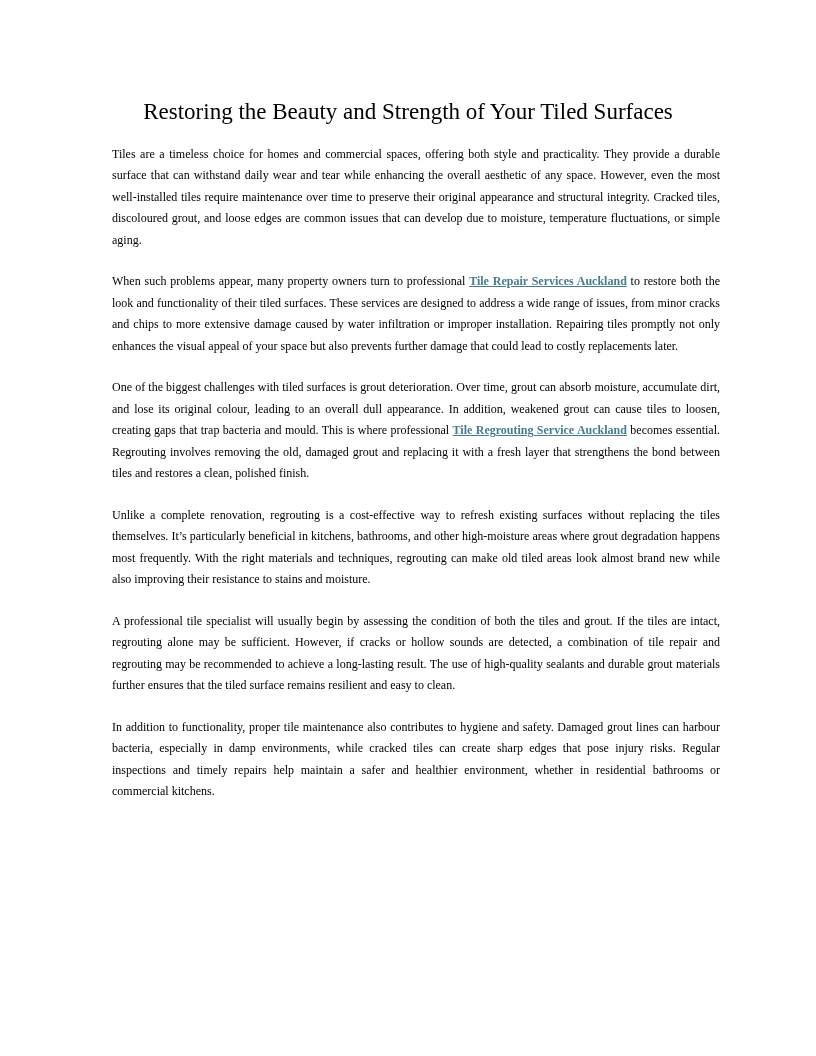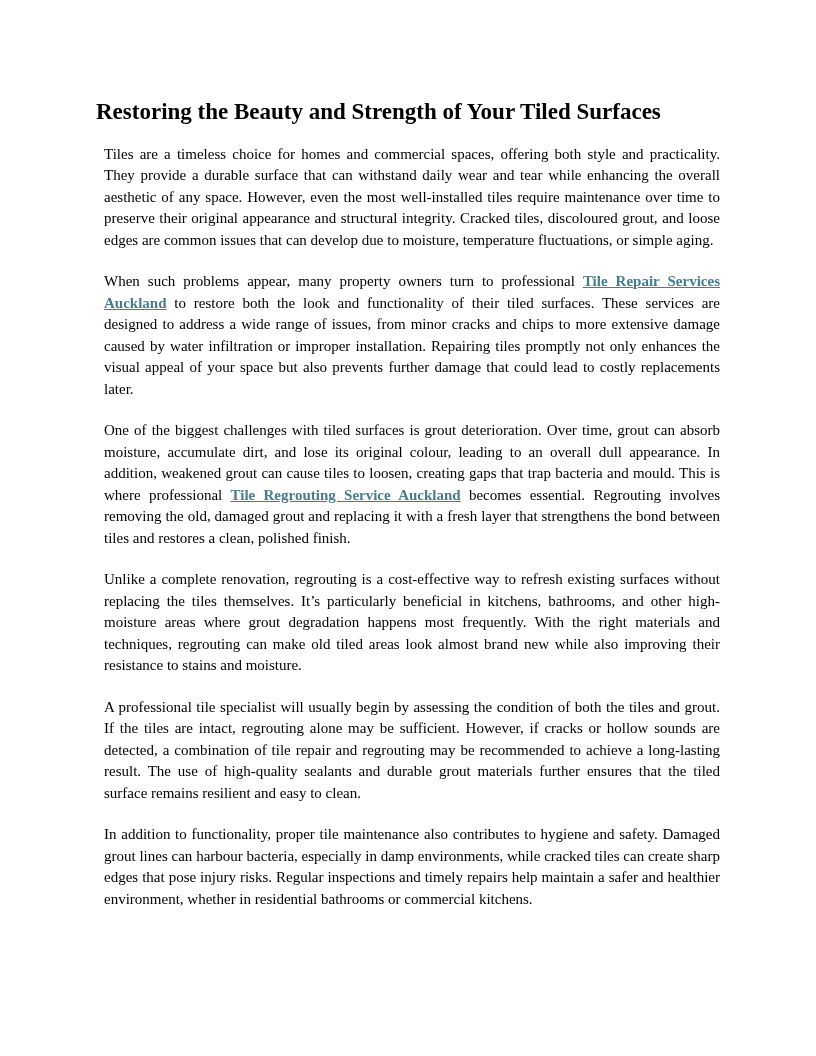--- a/index.html
+++ b/index.html
@@ -17,31 +17,31 @@
     width: 816px;
     height: 1056px;
     background: var(--page-bg);
     padding: 97px 96px 0 96px;
     overflow: hidden;
     font-family: "Liberation Serif", serif;
     color: var(--text-color);
   }
   .doc-title {
     font-size: 23px;
-    font-weight: bold;
-    text-align: left;
+    font-weight: normal;
+    text-align: center;
     margin: 0 0 17px 0;
     line-height: 1.3;
     color: var(--text-color);
   }
   .para {
-    font-size: 15px;
+    font-size: 12px;
     line-height: 21.5px;
     text-align: justify;
-    margin: 0 0 20px 8px;
+    margin: 0 0 20px 16px;
     color: var(--text-color);
   }
   .doc-link {
     color: var(--link-color);
     font-weight: bold;
     text-decoration: underline;
     text-decoration-color: var(--link-color);
     cursor: pointer;
   }
 </style>

